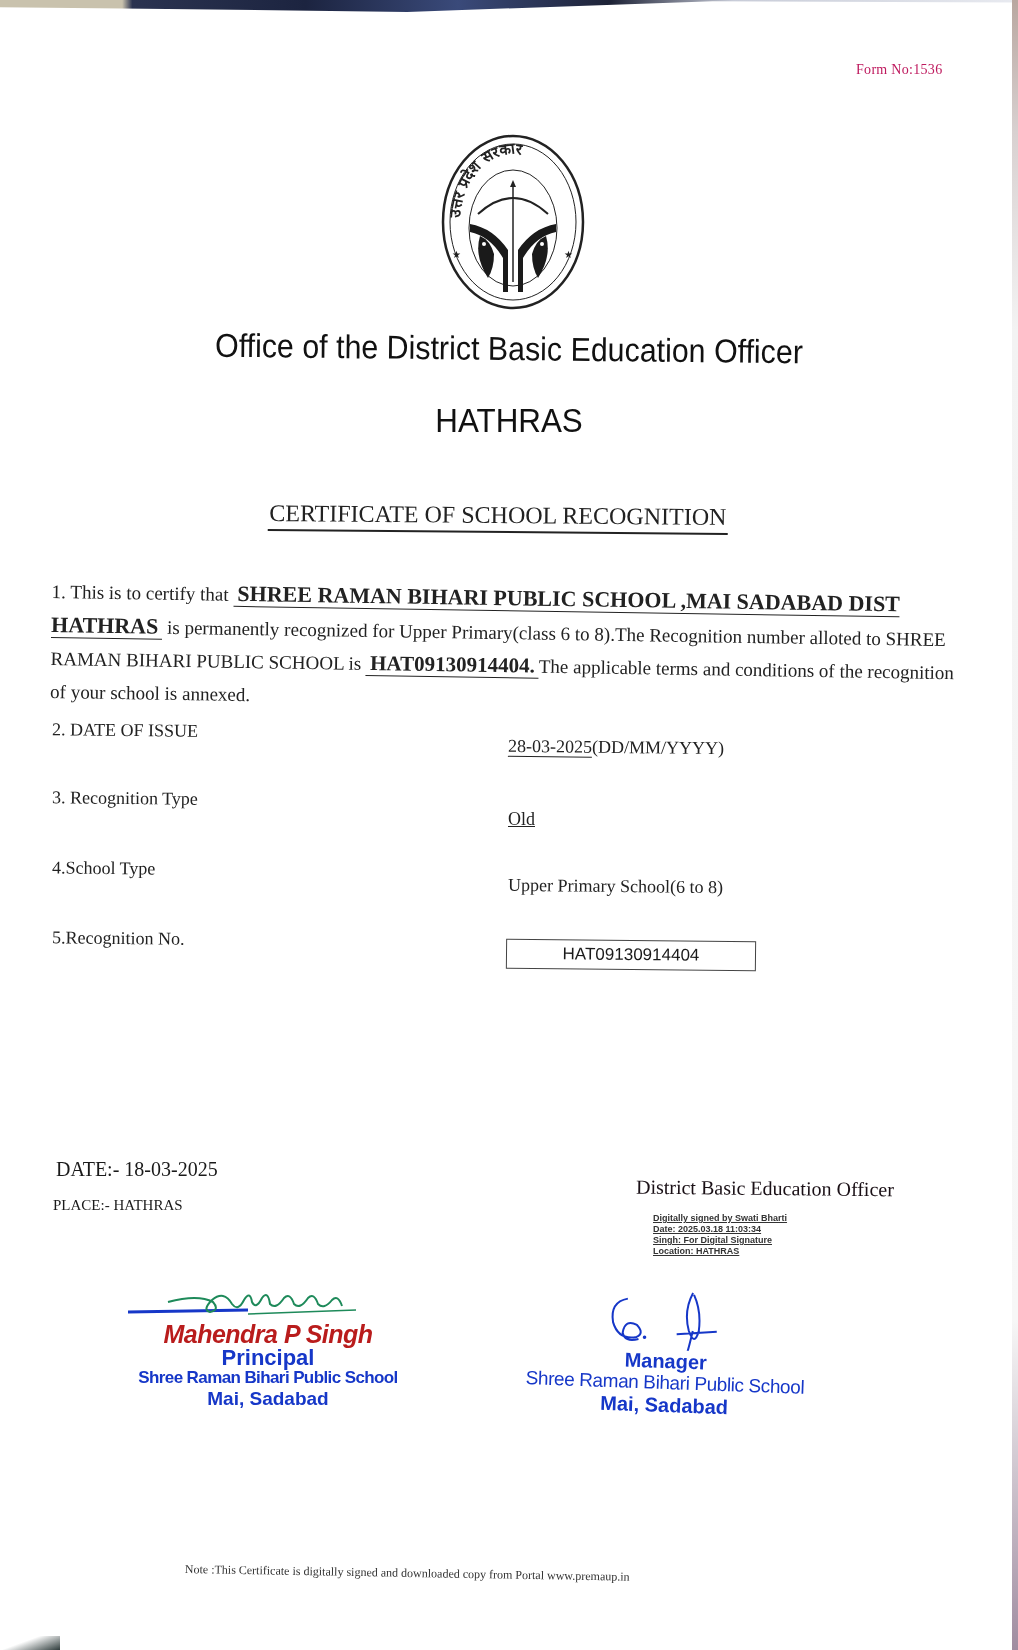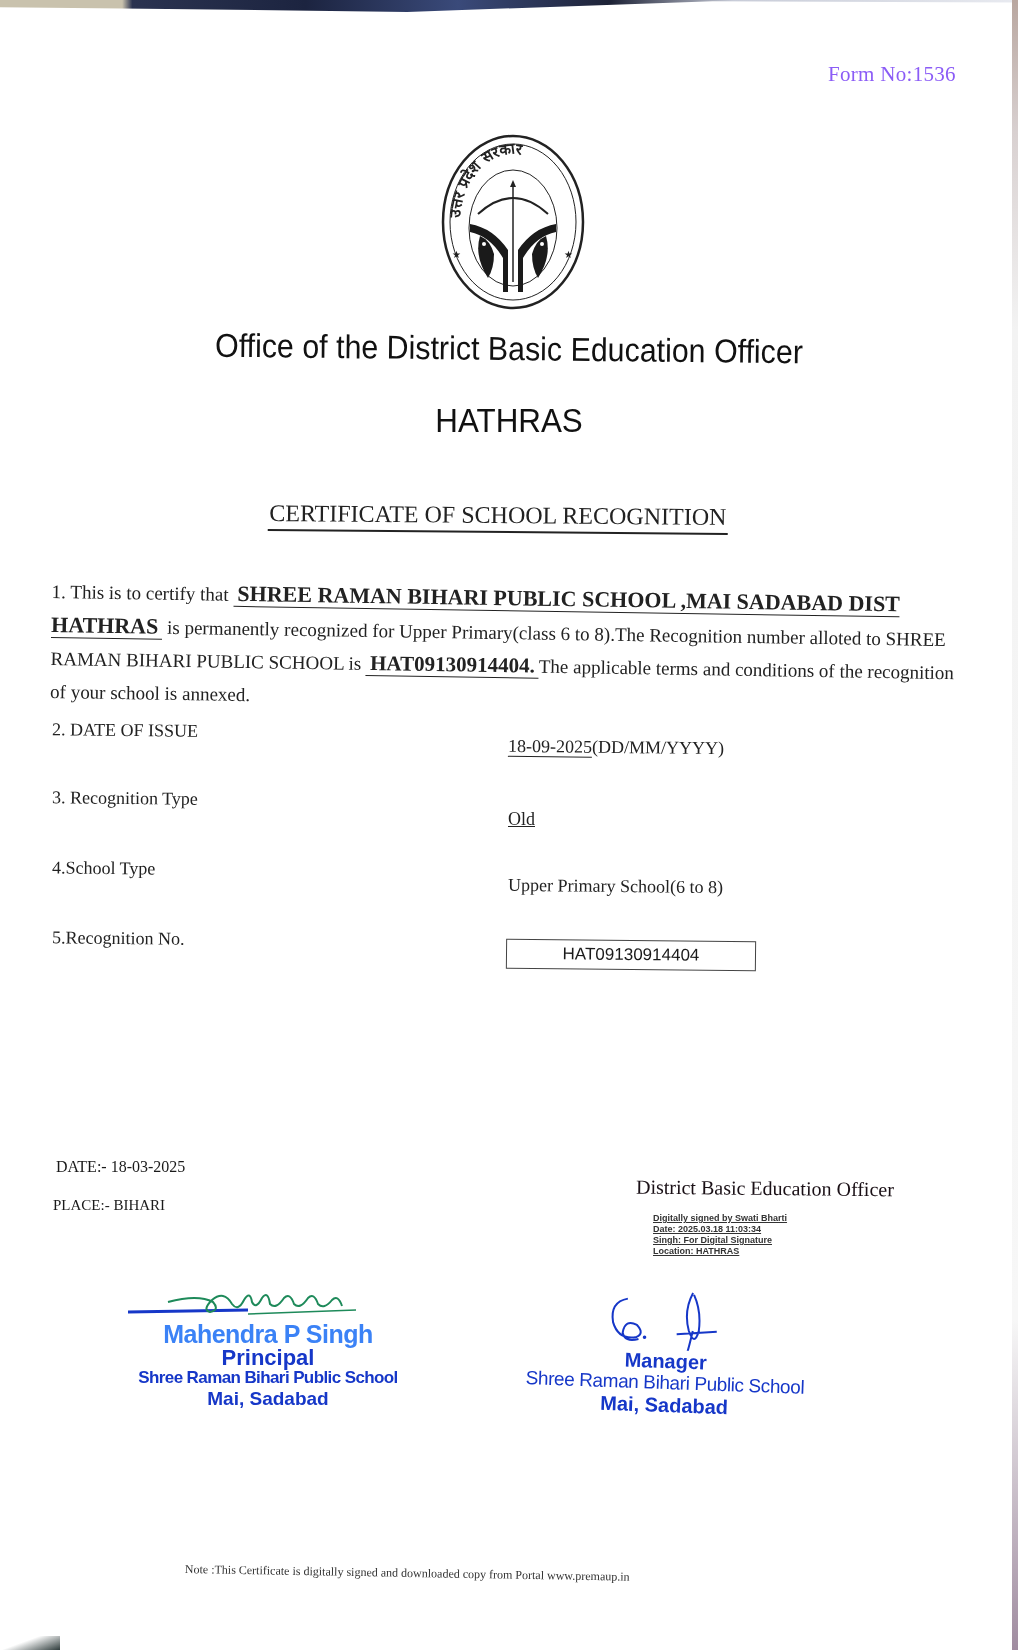--- a/index.html
+++ b/index.html
@@ -19,21 +19,21 @@
     position: absolute; right: 0; top: 0; width: 6px; height: 1650px;
     background: linear-gradient(180deg, #b9a7a0 0%, #d8d0d0 8%, #f3f3f3 20%, #f7f7f7 80%, #a08ca0 100%);
   }
   .bottom-left-shadow {
     position: absolute; left: 0; bottom: 0; width: 60px; height: 14px;
     background: linear-gradient(160deg, transparent 40%, #2d3a3a 100%);
   }
   .abs { position: absolute; }
 
   .form-no {
-    left: 828px; top: 62px; font-size: 21px; color: #8b5cf6; letter-spacing: 0.3px;
+    left: 856px; top: 62px; font-size: 14px; color: #be185d; letter-spacing: 0.3px;
   }
   .emblem { left: 438px; top: 132px; width: 150px; height: 180px; }
 
   .office-title {
     left: 0; width: 1018px; top: 330px; text-align: center;
     font-family: "Liberation Sans", sans-serif; font-size: 33px; color: #111;
     transform: scaleX(0.92) rotate(0.6deg);
   }
   .district-title {
     left: 0; width: 1018px; top: 402px; text-align: center;
@@ -64,33 +64,33 @@
   .r4l { top: 858px; transform: rotate(0.6deg); }
   .r4v { top: 876px; transform: rotate(0.6deg); }
   .r5l { top: 928px; transform: rotate(0.6deg); }
   .recno-box {
     left: 506px; top: 940px; width: 250px; height: 30px;
     border: 1.5px solid #444; box-sizing: border-box;
     font-family: "Liberation Sans", sans-serif; font-size: 17px; text-align: center; line-height: 28px;
     transform: rotate(0.6deg);
   }
 
-  .date-line { left: 56px; top: 1158px; font-size: 16px; }
+  .date-line { left: 56px; top: 1158px; font-size: 20px; }
   .place-line { left: 53px; top: 1197px; font-size: 15px; }
 
   .dbeo-title { left: 636px; top: 1177px; font-size: 20px; color: #1a1016; transform: rotate(0.6deg); }
   .dsig {
     left: 653px; top: 1213px; font-family: "Liberation Sans", sans-serif; font-size: 9px;
     font-weight: bold; line-height: 11px; color: #333; text-decoration: underline;
   }
 
   .stamp { font-family: "Liberation Sans", sans-serif; font-weight: bold; color: #1637c8; text-align: center; }
   .principal-stamp { left: 128px; top: 1280px; width: 280px; }
   .principal-stamp .sig { height: 40px; position: relative; }
-  .principal-stamp .name { font-size: 25px; letter-spacing: -0.5px; line-height: 28px; color: #3b82f6; }
+  .principal-stamp .name { font-size: 25px; letter-spacing: -0.5px; line-height: 28px; color: #b91c1c; font-style: italic; }
   .principal-stamp .role { font-size: 22px; line-height: 20px; }
   .principal-stamp .school { font-size: 17px; line-height: 20px; letter-spacing: -0.6px; }
   .principal-stamp .place { font-size: 19px; line-height: 22px; font-weight: bold; }
 
   .manager-stamp { left: 526px; top: 1290px; width: 280px; transform: rotate(2deg); }
   .manager-stamp .sig { height: 60px; position: relative; }
   .manager-stamp .role { font-size: 20px; line-height: 22px; }
   .manager-stamp .school { font-size: 19px; line-height: 22px; font-weight: normal; letter-spacing: -0.4px; }
   .manager-stamp .place { font-size: 20px; line-height: 22px; }
 
@@ -139,34 +139,34 @@
 
 <div class="abs para">
   <span>1.  This is to certify that</span>
   <span class="bold-u">SHREE RAMAN BIHARI PUBLIC SCHOOL ,MAI SADABAD DIST HATHRAS</span>
   <span>is permanently recognized for Upper Primary(class 6 to 8).The Recognition number alloted to SHREE RAMAN BIHARI PUBLIC SCHOOL  is</span>
   <span class="bold-u bold">HAT09130914404.</span><span>The applicable terms and conditions of the recognition of your school is annexed.</span>
 </div>
 
 <div class="abs row lbl r2l">2.  DATE OF ISSUE</div>
 <div class="abs row val r2v">
-  <span class="u">18-09-2025</span><span>(DD/MM/YYYY)</span>
+  <span class="u">28-03-2025</span><span>(DD/MM/YYYY)</span>
 </div>
 
 <div class="abs row lbl r3l">3. Recognition Type</div>
 <div class="abs row val r3v">Old</div>
 
 <div class="abs row lbl r4l">4.School Type</div>
 <div class="abs row val r4v">Upper Primary School(6 to 8)</div>
 
 <div class="abs row lbl r5l">5.Recognition No.</div>
 <div class="abs recno-box">HAT09130914404</div>
 
 <div class="abs date-line">DATE:- 18-03-2025</div>
-<div class="abs place-line">PLACE:- BIHARI</div>
+<div class="abs place-line">PLACE:- HATHRAS</div>
 
 <div class="abs dbeo-title">District Basic Education Officer</div>
 <div class="abs dsig">
   <div>Digitally signed by Swati Bharti</div>
   <div>Date: 2025.03.18 11:03:34</div>
   <div>Singh: For Digital Signature</div>
   <div>Location: HATHRAS</div>
 </div>
 
 <div class="abs stamp principal-stamp">

